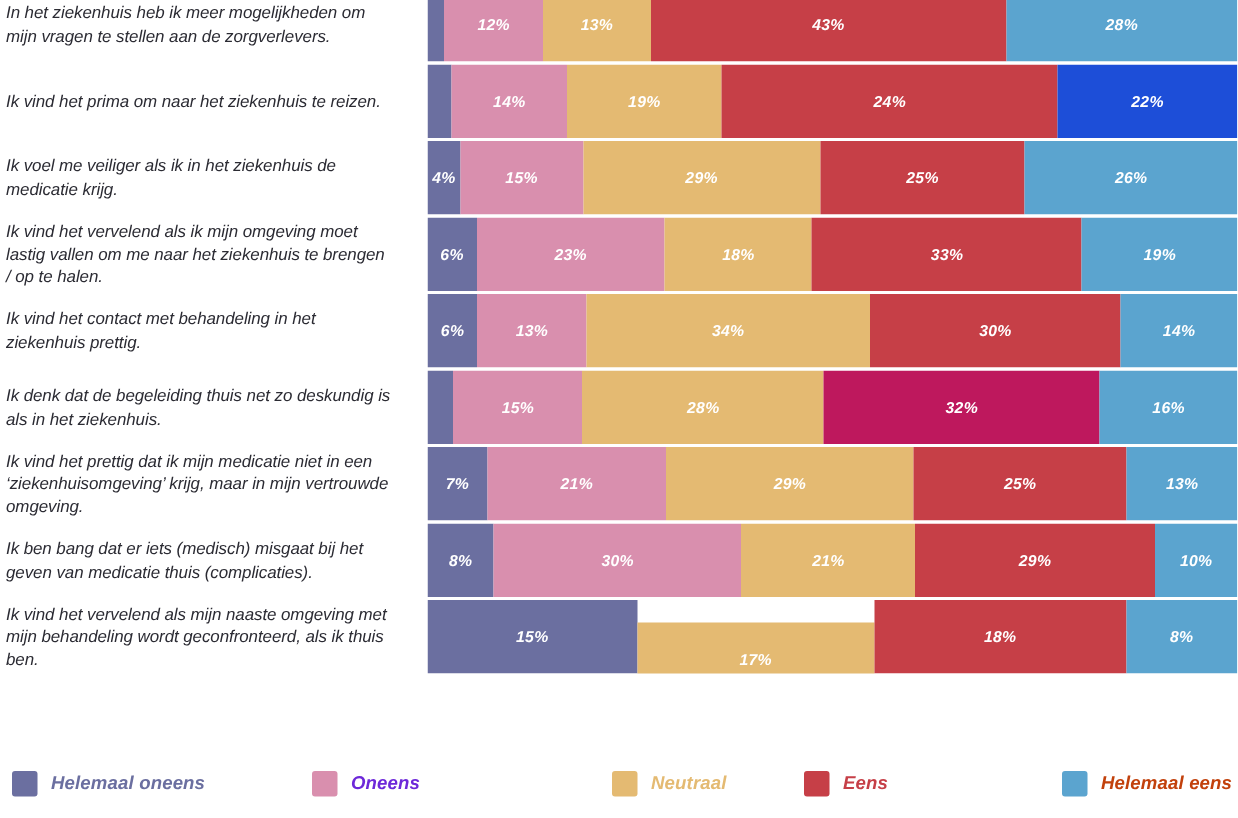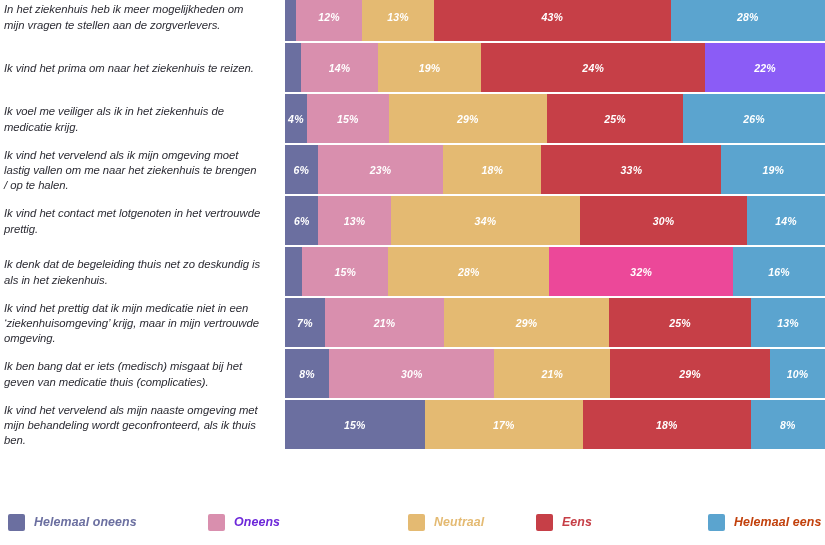--- a/index.html
+++ b/index.html
@@ -117,21 +117,21 @@
           </div>
           <div class="seg" style="flex: 14 0 0px; background: rgb(217, 143, 174);">
             <span>14%</span>
           </div>
           <div class="seg" style="flex: 19 0 0px; background: rgb(228, 186, 114);">
             <span>19%</span>
           </div>
           <div class="seg" style="flex: 41 0 0px; background: rgb(198, 63, 71);">
             <span>24%</span>
           </div>
-          <div class="seg" style="flex: 22 0 0px; background: #8b5cf6;">
+          <div class="seg" style="flex: 22 0 0px; background: #1d4ed8;">
             <span>22%</span>
           </div>
         </div>
       </div>
       <div class="row">
         <div class="row-label">Ik voel me veiliger als ik in het ziekenhuis de medicatie krijg.</div>
         <div class="row-bar">
           <div class="seg" style="flex: 4 0 0px; background: rgb(107, 111, 160);">
             <span>4%</span>
           </div>
@@ -163,21 +163,21 @@
           </div>
           <div class="seg" style="flex: 33 0 0px; background: rgb(198, 63, 71);">
             <span>33%</span>
           </div>
           <div class="seg" style="flex: 19 0 0px; background: rgb(91, 164, 207);">
             <span>19%</span>
           </div>
         </div>
       </div>
       <div class="row">
-        <div class="row-label">Ik vind het contact met lotgenoten in het vertrouwde prettig.</div>
+        <div class="row-label">Ik vind het contact met behandeling in het ziekenhuis prettig.</div>
         <div class="row-bar">
           <div class="seg" style="flex: 6 0 0px; background: rgb(107, 111, 160);">
             <span>6%</span>
           </div>
           <div class="seg" style="flex: 13 0 0px; background: rgb(217, 143, 174);">
             <span>13%</span>
           </div>
           <div class="seg" style="flex: 34 0 0px; background: rgb(228, 186, 114);">
             <span>34%</span>
           </div>
@@ -194,21 +194,21 @@
         <div class="row-bar">
           <div class="seg" style="flex: 3 0 0px; background: rgb(107, 111, 160);">
             <span style="visibility: hidden;">3%</span>
           </div>
           <div class="seg" style="flex: 15 0 0px; background: rgb(217, 143, 174);">
             <span>15%</span>
           </div>
           <div class="seg" style="flex: 28 0 0px; background: rgb(228, 186, 114);">
             <span>28%</span>
           </div>
-          <div class="seg" style="flex: 32 0 0px; background: #ec4899; text-align: right;">
+          <div class="seg" style="flex: 32 0 0px; background: #be185d; text-align: right;">
             <span>32%</span>
           </div>
           <div class="seg" style="flex: 16 0 0px; background: rgb(91, 164, 207);">
             <span>16%</span>
           </div>
         </div>
       </div>
       <div class="row">
         <div class="row-label">Ik vind het prettig dat ik mijn medicatie niet in een ‘ziekenhuisomgeving’ krijg, maar in mijn vertrouwde omgeving.</div>
         <div class="row-bar">
@@ -248,21 +248,21 @@
             <span>10%</span>
           </div>
         </div>
       </div>
       <div class="row">
         <div class="row-label">Ik vind het vervelend als mijn naaste omgeving met mijn behandeling wordt geconfronteerd, als ik thuis ben.</div>
         <div class="row-bar">
           <div class="seg" style="flex: 15 0 0px; background: rgb(107, 111, 160);">
             <span>15%</span>
           </div>
-          <div class="seg" style="flex: 17 0 0px; background: rgb(228, 186, 114);">
+          <div class="seg" style="flex: 17 0 0px; background: rgb(228, 186, 114); margin-top: 15px;">
             <span>17%</span>
           </div>
           <div class="seg" style="flex: 18 0 0px; background: rgb(198, 63, 71);">
             <span>18%</span>
           </div>
           <div class="seg" style="flex: 8 0 0px; background: rgb(91, 164, 207);">
             <span>8%</span>
           </div>
         </div>
       </div>

